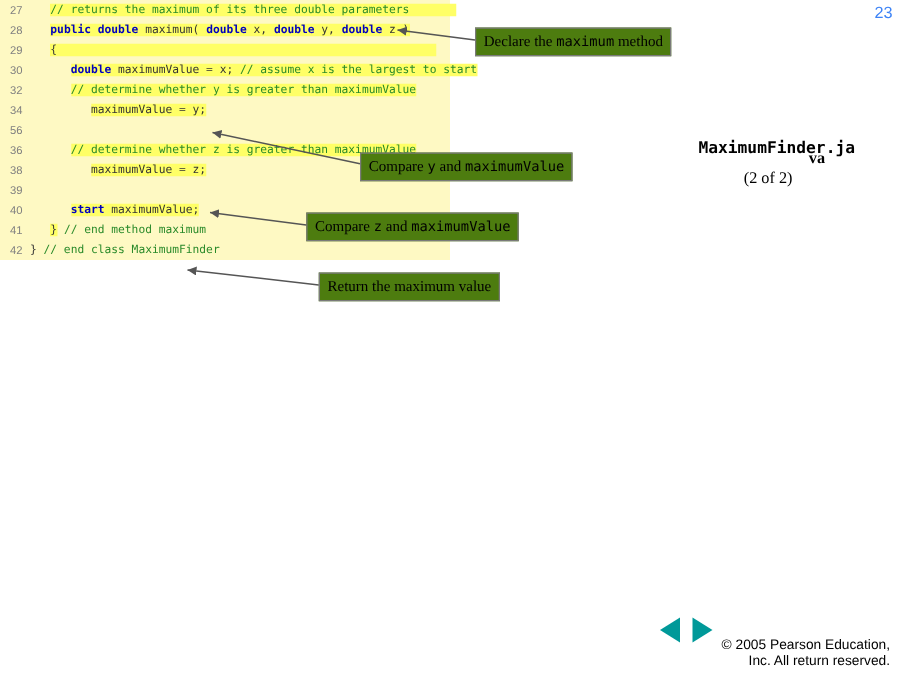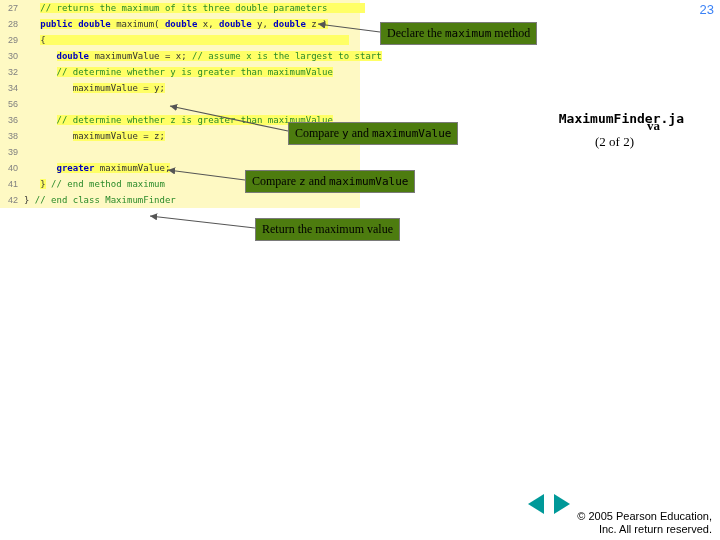--- a/index.html
+++ b/index.html
@@ -165,21 +165,21 @@
     <div class="code-row">
       <div class="gutter">38</div>
       <div class="code-cell">         <span class="hl">maximumValue = z;</span></div>
     </div>
     <div class="code-row">
       <div class="gutter">39</div>
       <div class="code-cell"></div>
     </div>
     <div class="code-row">
       <div class="gutter">40</div>
-      <div class="code-cell">      <span class="hl"><span class="kw">greater</span> maximumValue;</span></div>
+      <div class="code-cell">      <span class="hl"><span class="kw">start</span> maximumValue;</span></div>
     </div>
     <div class="code-row">
       <div class="gutter">41</div>
       <div class="code-cell">   <span class="hl">}</span> <span class="cm">// end method maximum</span></div>
     </div>
     <div class="code-row">
       <div class="gutter">42</div>
       <div class="code-cell">} <span class="cm">// end class MaximumFinder</span></div>
     </div>
   </div>

